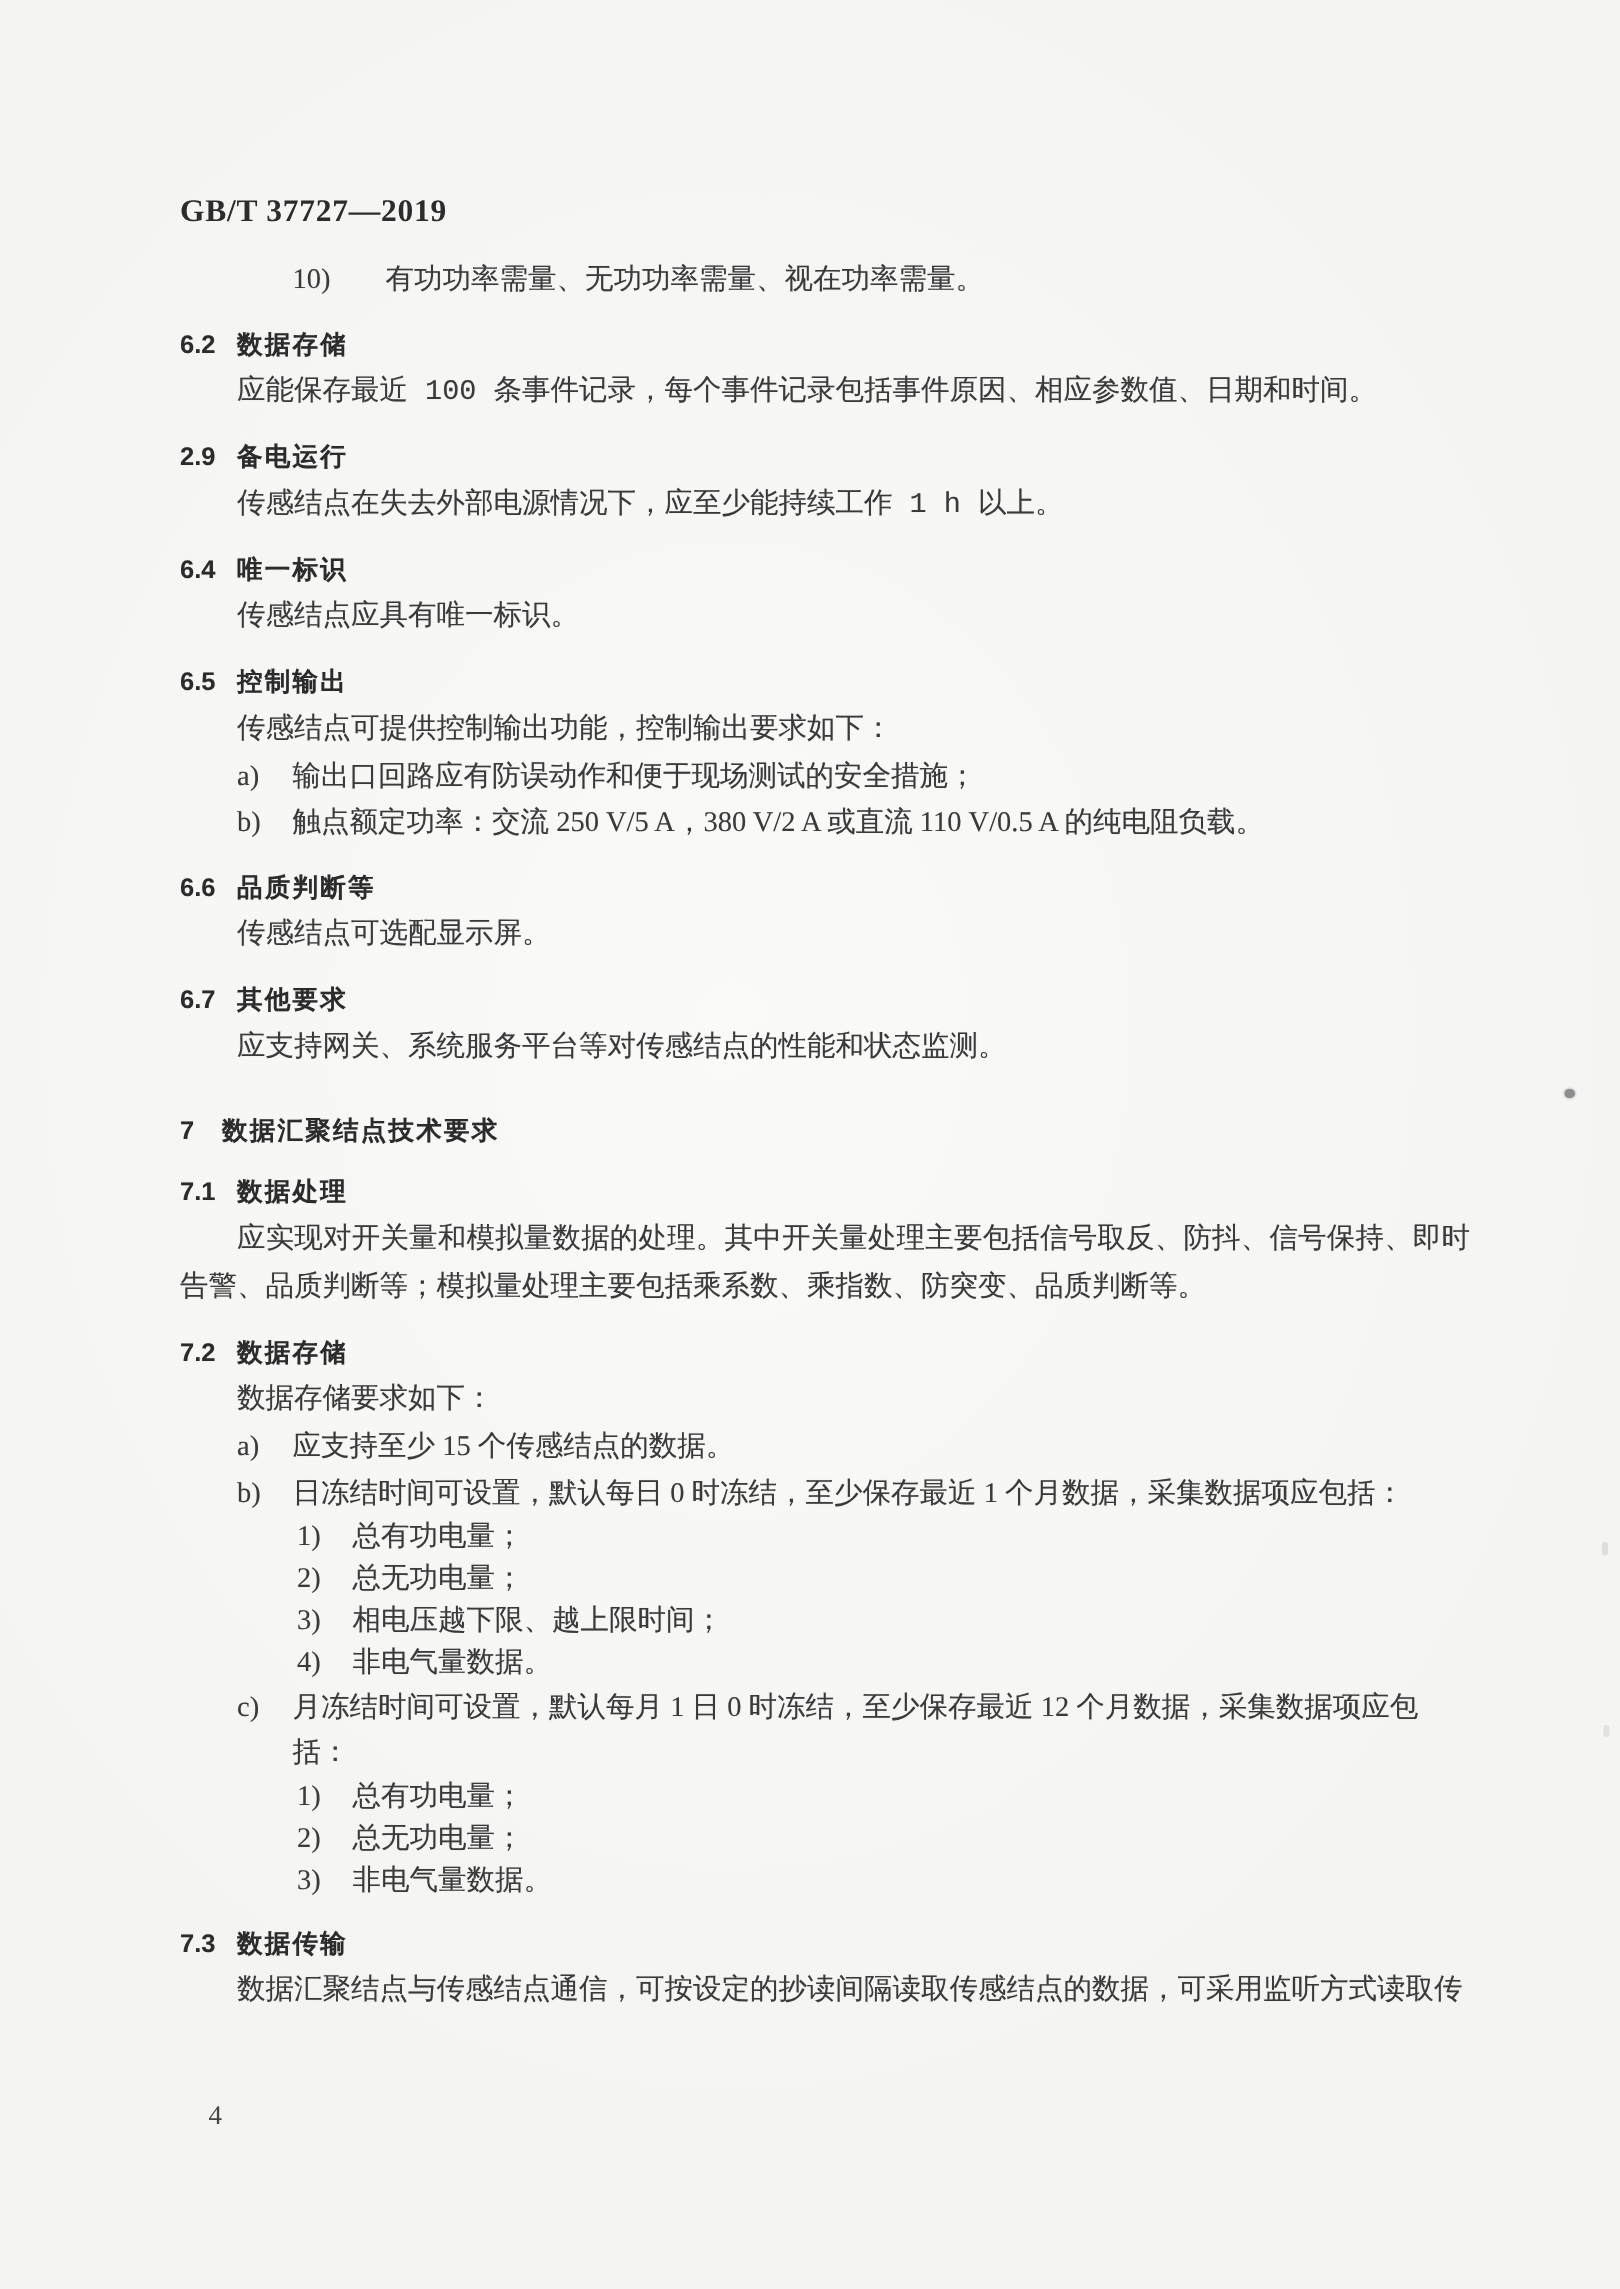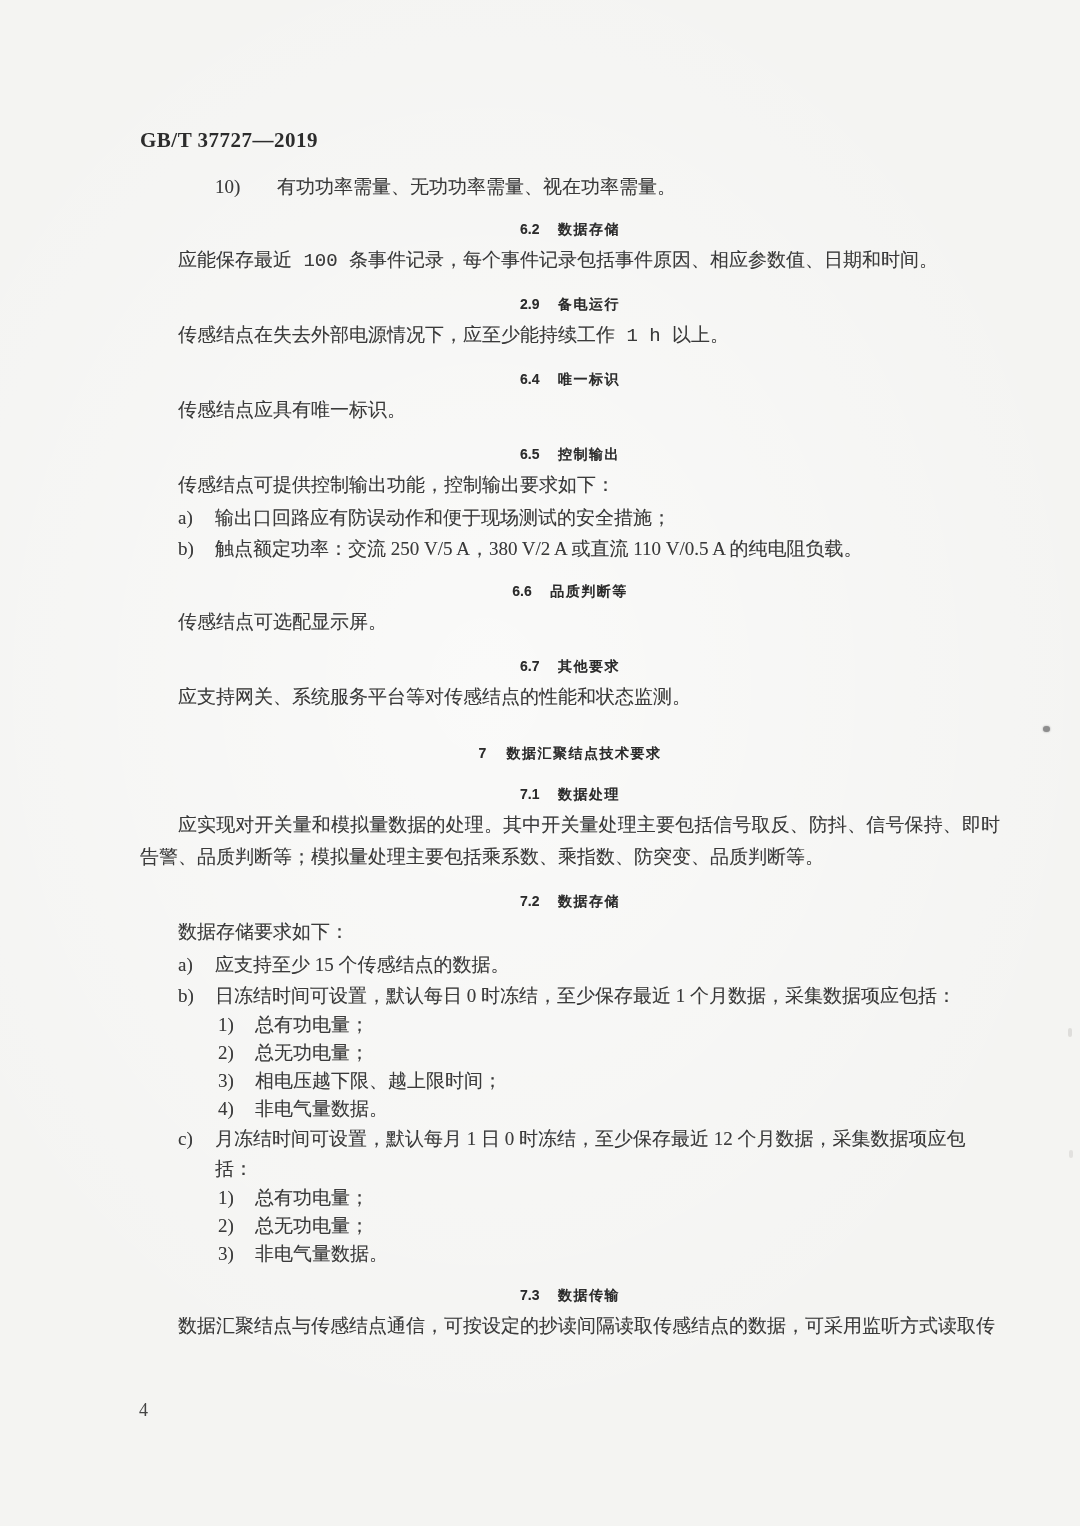--- a/index.html
+++ b/index.html
@@ -6,42 +6,41 @@
   .page{
     position:relative;
     width:1080px;height:1526px;
     background:#f4f4f2;
     background-image:radial-gradient(ellipse 900px 1100px at 45% 45%, rgba(255,255,255,.55), rgba(255,255,255,0) 70%);
     font-family:"Liberation Serif","DejaVu Serif",serif;
     color:#3a3a3a;
     overflow:hidden;
   }
   .content{
-    position:absolute;left:140px;top:127px;width:860px;
+    position:absolute;left:120px;top:127px;width:860px;
     font-size:19px;
   }
   .std-header{
     font-weight:bold;
     font-size:21px;
     line-height:27px;
     color:#2c2c2c;
     letter-spacing:.5px;
     font-family:"Liberation Serif","DejaVu Serif",serif;
   }
   .blk{text-shadow:0 0 .5px rgba(70,70,70,.35);}
   
   .heading,.chapter{
     display:flex;
     font-family:"Liberation Sans","DejaVu Sans",sans-serif;
     font-weight:700;
     color:#2b2b2b;
-    font-size:14px;
+    font-size:17px;
     line-height:27px;
     letter-spacing:1.5px;
-    justify-content:center;
   }
   .heading{margin-top:14px;}
   .chapter{margin-top:26px;margin-bottom:6px;}
   .heading .lab{min-width:38px;letter-spacing:0;}
   .chapter .lab{min-width:28px;letter-spacing:0;}
   
   .paragraph{
     margin-top:2px;
     line-height:32px;
     text-indent:2em;

